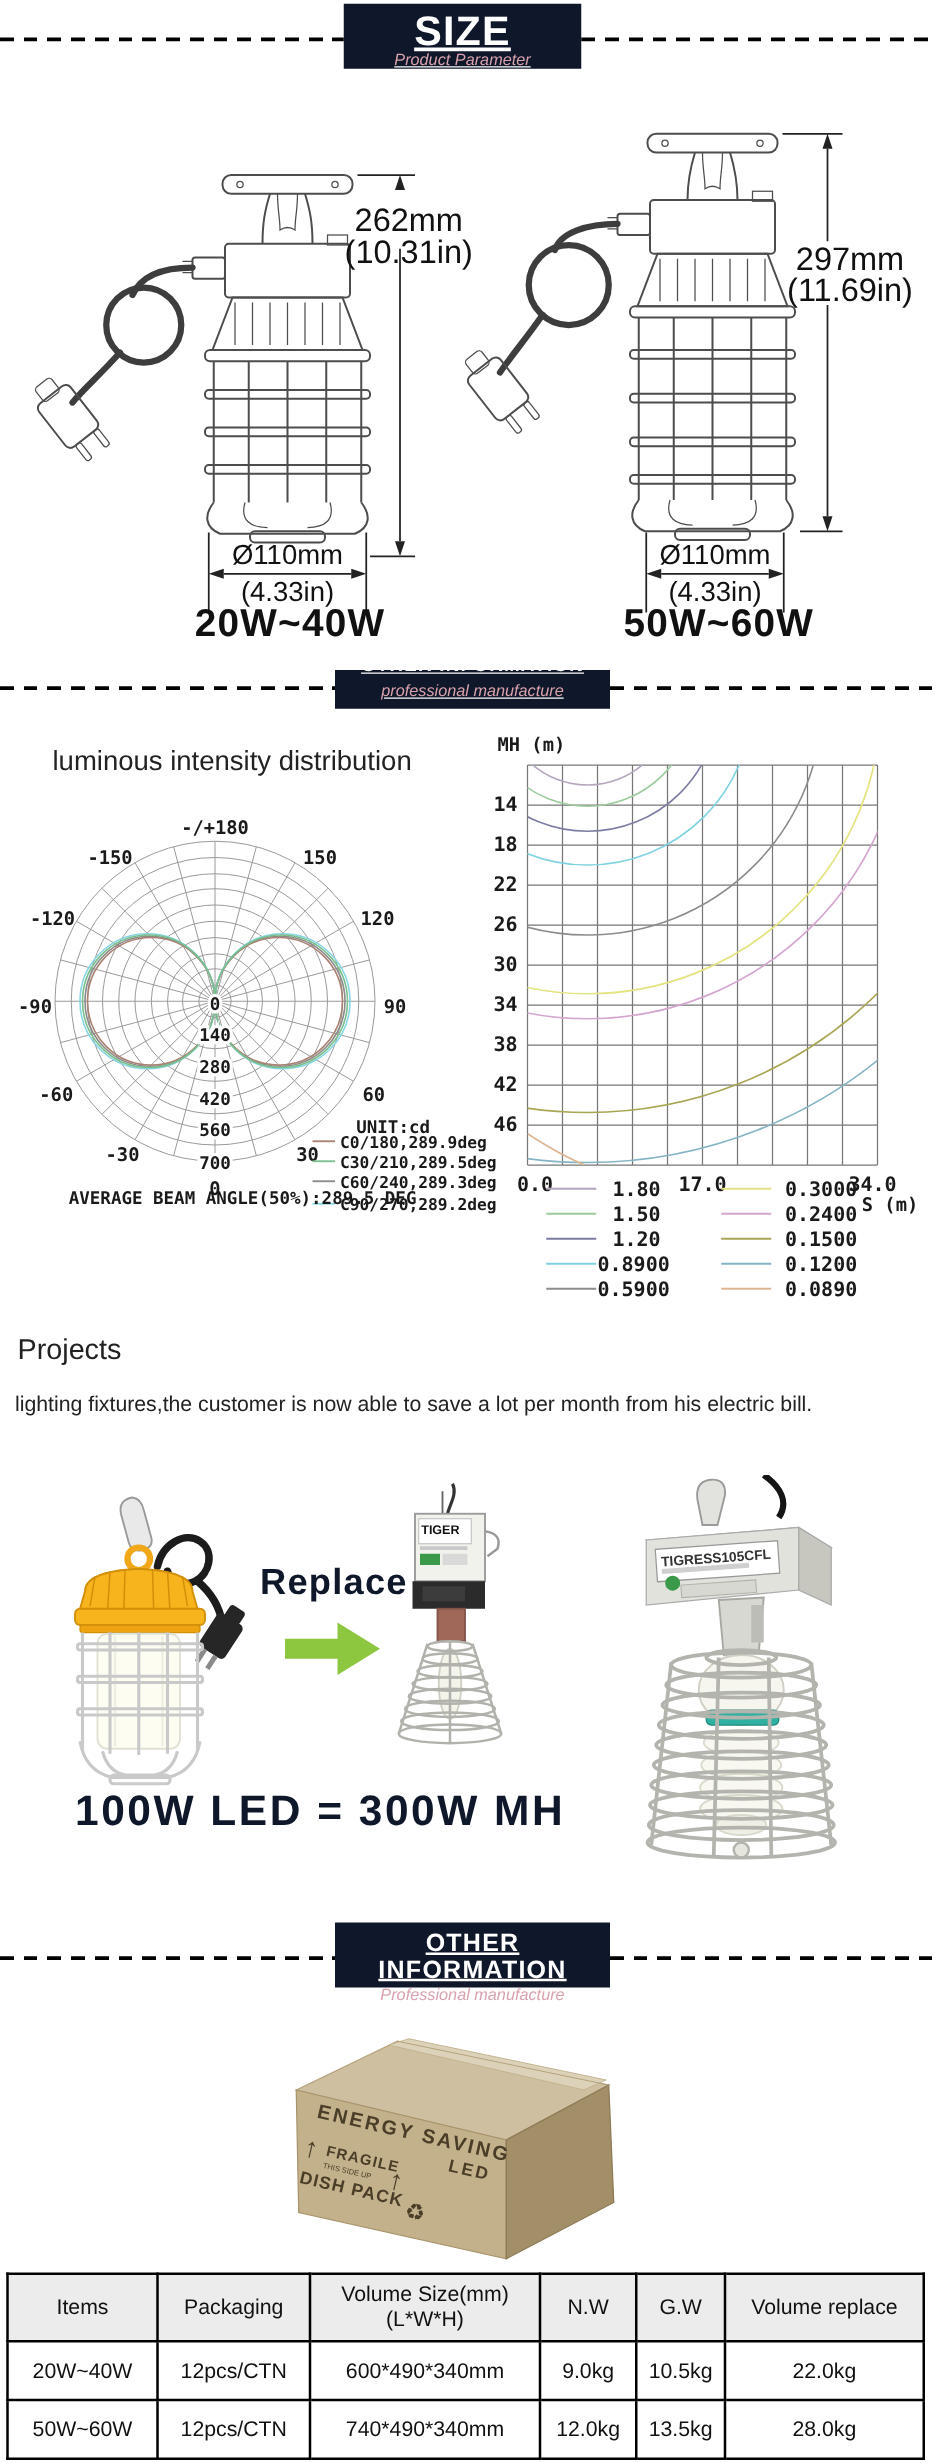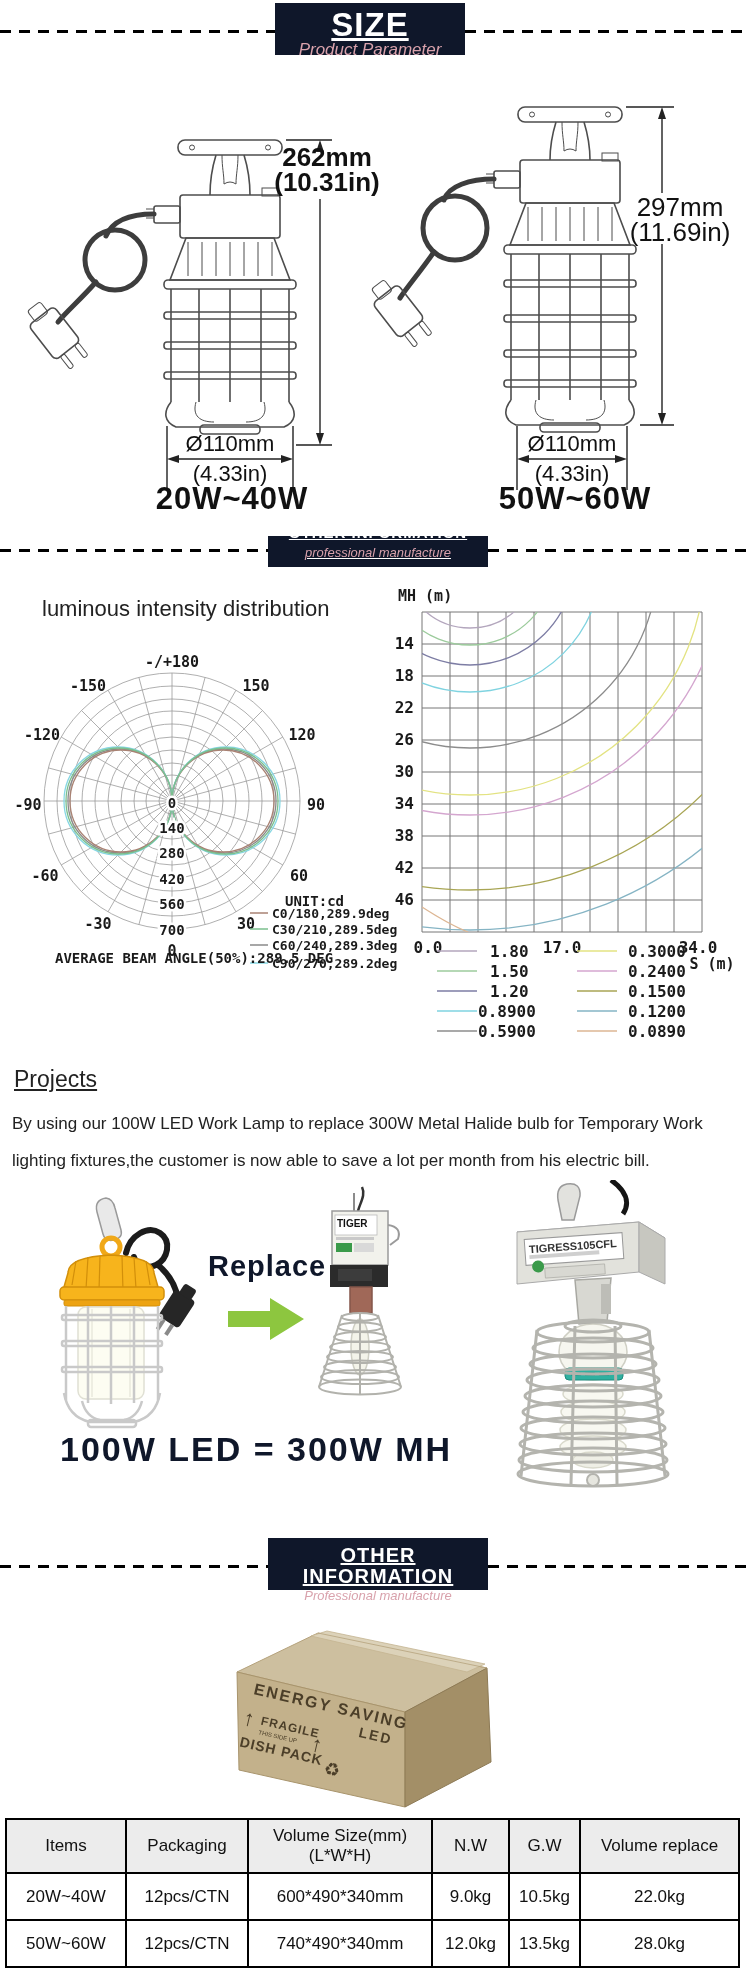--- a/index.html
+++ b/index.html
@@ -37,21 +37,21 @@
 </style>
 </head>
 <body>
 
 <div id="canvas">
 
   <div class="dash" style="left:0;top:30px;width:275px;"></div>
   <div class="dash" style="left:465px;top:30px;width:285px;"></div>
   <div class="banner" style="left:275px;top:3px;width:190px;height:52px;padding-top:5px;">
     <div class="b-title" style="font-size:33px;">SIZE</div>
-    <div class="b-sub" style="font-size:17px;margin-top:-3px;">Product Parameter</div>
+    <div class="b-sub" style="font-size:13px;margin-top:-3px;">Product Parameter</div>
   </div>
 
   <svg class="abs" style="left:0;top:60px;" width="750" height="470" viewBox="0 0 750 470">
 
     <g>
 
       <rect class="draw" x="178" y="80" width="104" height="15" rx="7"></rect>
       <circle class="drawthin" cx="192" cy="87.5" r="2.5"></circle>
         <circle class="drawthin" cx="268" cy="87.5" r="2.5"></circle>
       <path class="draw" d="M216,95 C212,108 210,118 210,135 M244,95 C248,108 250,118 250,135"></path>
@@ -138,21 +138,21 @@
       <polygon class="dimfill" points="662,365 658,353 666,353"></polygon>
     </g>
 
     <g>
       <path class="dim" d="M517,366 V430 M627,366 V430 M529,399 H615"></path>
       <polygon class="dimfill" points="517,399 529,395 529,403"></polygon>
       <polygon class="dimfill" points="627,399 615,395 615,403"></polygon>
     </g>
   </svg>
 
-  <div class="dim-text" style="left:257px;top:145px;width:140px;font-weight:bold;">
+  <div class="dim-text" style="left:257px;top:164px;width:140px;">
     <div>262mm</div>
     <div>(10.31in)</div>
   </div>
   <div class="dim-text" style="left:610px;top:195px;width:140px;">
     <div>297mm</div>
     <div>(11.69in)</div>
   </div>
   <div class="dia-text" style="left:160px;top:432px;width:140px;">Ø110mm</div>
   <div class="dia-text" style="left:160px;top:462px;width:140px;">(4.33in)</div>
   <div class="dia-text" style="left:502px;top:432px;width:140px;">Ø110mm</div>
@@ -291,23 +291,22 @@
       <text class="mono" x="628" y="412">0.2400</text>
       <line x1="577" y1="426" x2="617" y2="426" stroke-width="1.5" stroke="#a8a554"></line>
       <text class="mono" x="628" y="432">0.1500</text>
       <line x1="577" y1="446" x2="617" y2="446" stroke-width="1.5" stroke="#85b4c4"></line>
       <text class="mono" x="628" y="452">0.1200</text>
       <line x1="577" y1="466" x2="617" y2="466" stroke-width="1.5" stroke="#ddb693"></line>
       <text class="mono" x="628" y="472">0.0890</text>
     </g>
   </svg>
 
-  <div class="sec-title" style="left:14px;top:1066px;text-decoration:underline;">Projects</div>
+  <div class="sec-title" style="left:14px;top:1066px;">Projects</div>
   <div class="para" style="left:12px;top:1105px;width:730px;">
-    <div>By using our 100W LED Work Lamp to replace 300W Metal Halide bulb for Temporary Work</div>
     <div>lighting fixtures,the customer is now able to save a lot per month from his electric bill.</div>
   </div>
 
   <svg class="abs" style="left:30px;top:1195px;" width="170" height="235" viewBox="0 0 170 235">
     <path d="M76,3 q-12,2 -9,14 l6,22 q2,8 11,6 q9,-2 7,-10 l-6,-22 q-2,-9 -9,-10z" fill="#e9e9e9" stroke="#9a9a9a" stroke-width="1.5"></path>
     <circle cx="81" cy="52" r="9" fill="none" stroke="#f0a818" stroke-width="5"></circle>
     <path d="M96,58 C100,40 118,30 130,38 C142,46 138,64 126,70 C116,75 106,70 104,62" fill="none" stroke="#1c1c1c" stroke-width="6" stroke-linecap="round"></path>
     <path d="M128,70 C140,80 146,92 148,104" fill="none" stroke="#1c1c1c" stroke-width="6" stroke-linecap="round"></path>
     <g transform="rotate(33 148 112)">
       <rect x="136" y="98" width="24" height="32" rx="4" fill="#262626"></rect>

